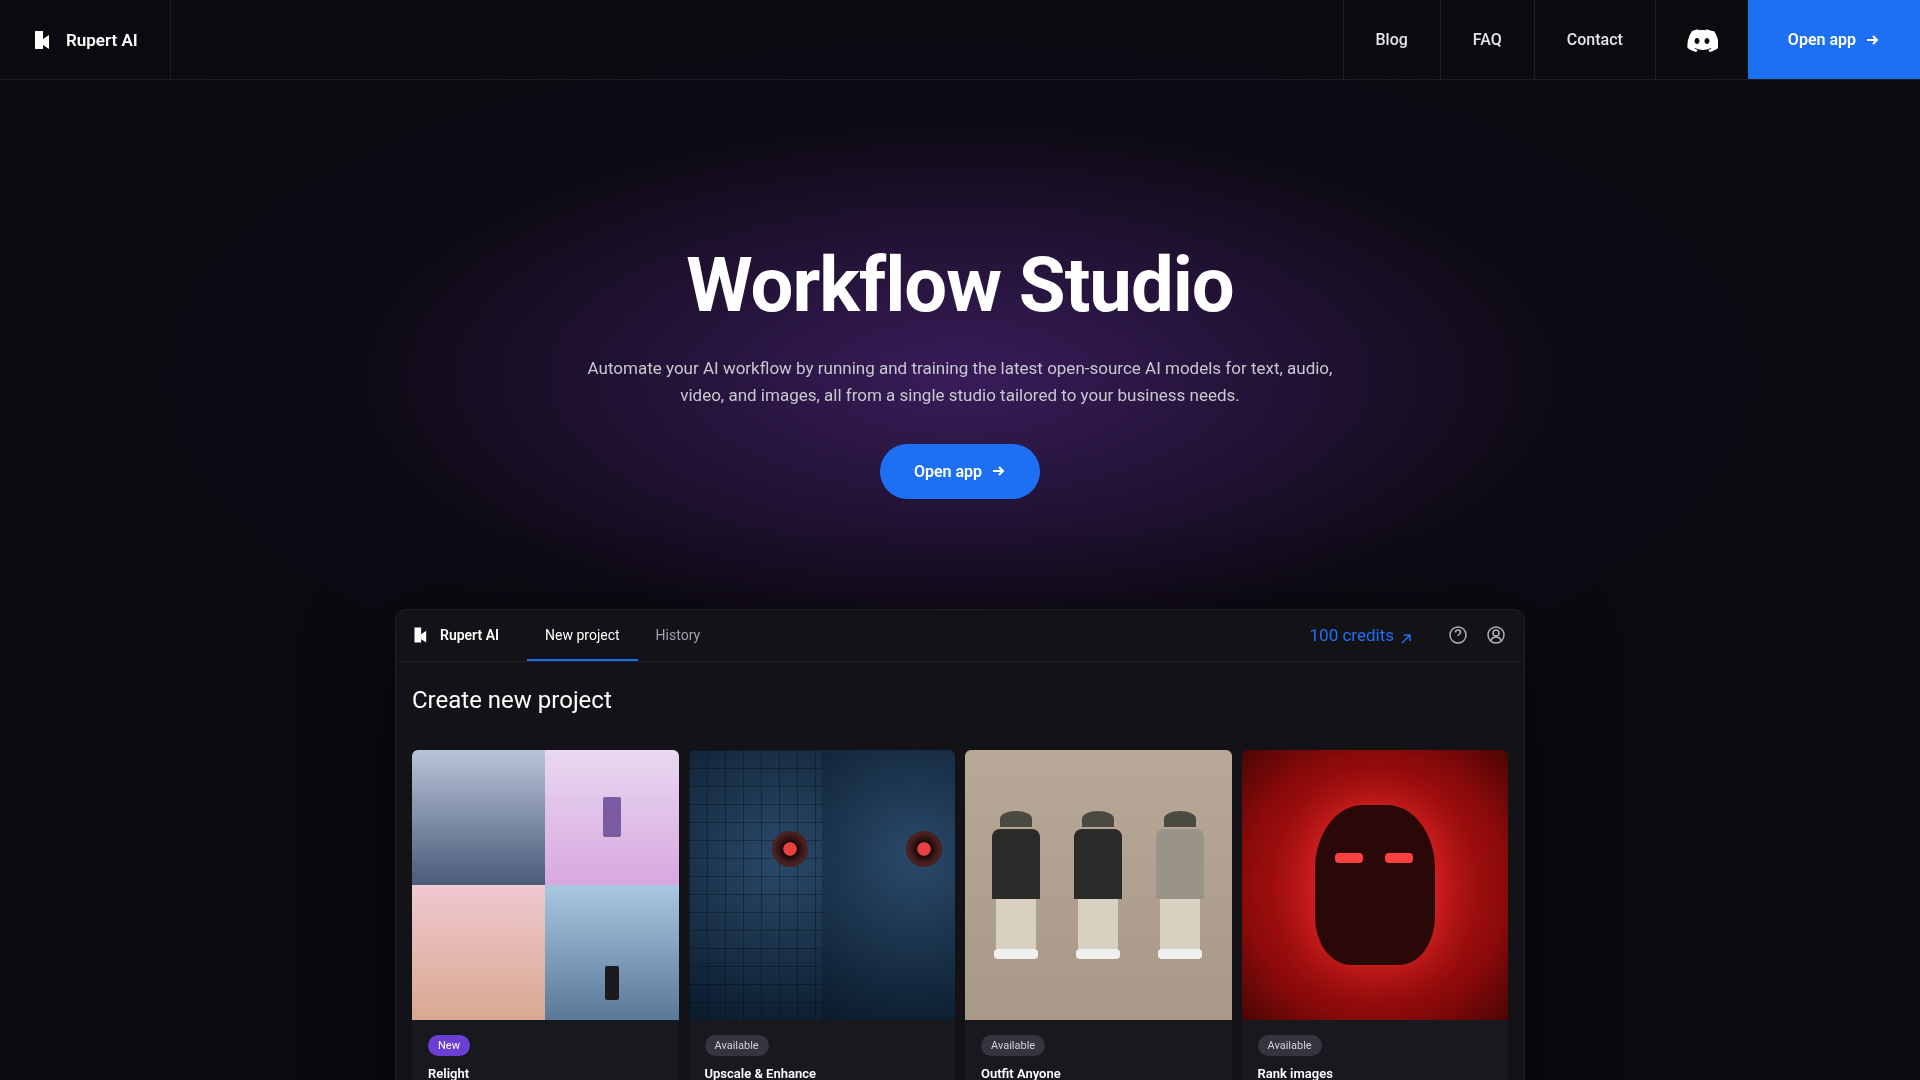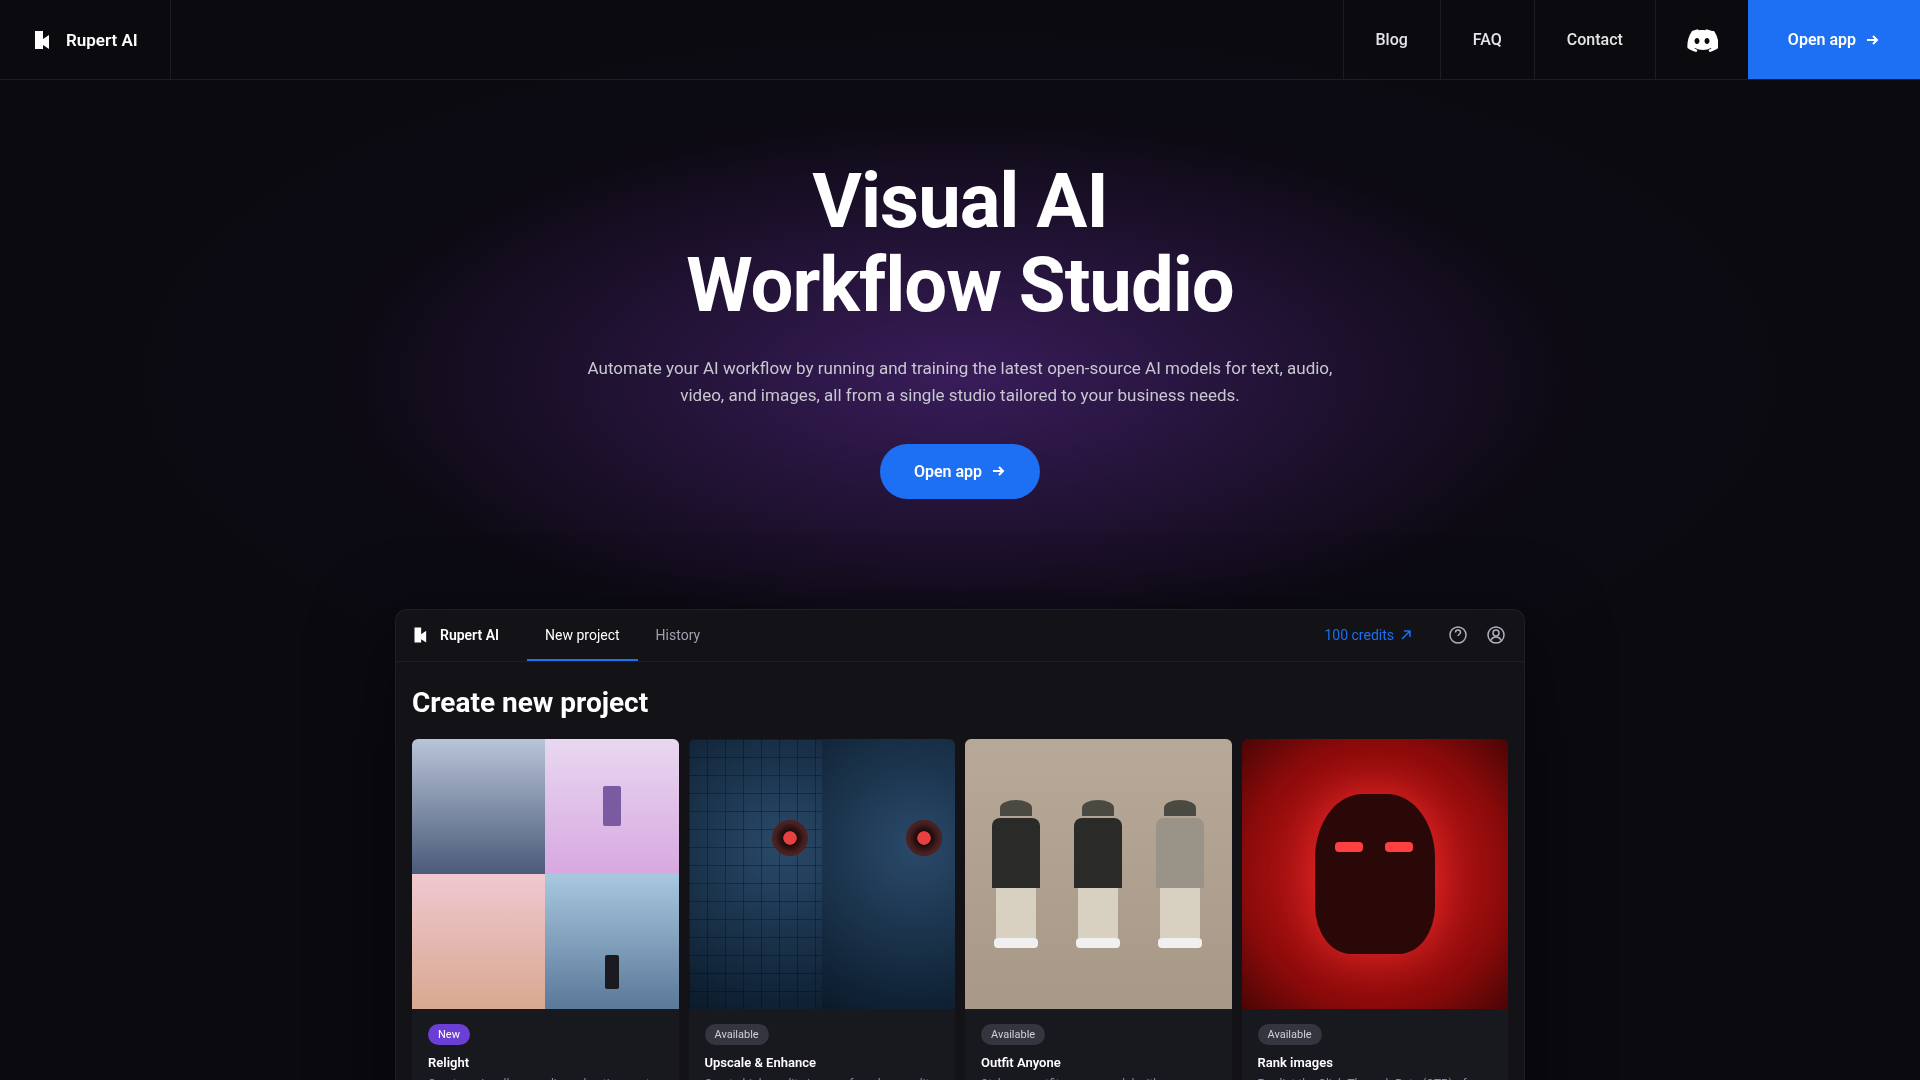--- a/index.html
+++ b/index.html
@@ -165,45 +165,45 @@
     position: absolute;
     bottom: 0;
     left: 0;
     right: 0;
     height: 2px;
     background: #1d6ff3;
   }
   .app-header-spacer { flex: 1; }
   .credits {
     color: #1d6ff3;
-    font-size: 14px;
-    display: flex;
-    align-items: center;
+    font-size: 17px;
+    display: flex;
+    align-items: flex-end;
     gap: 6px;
     margin-right: 20px;
     cursor: pointer;
   }
   .app-icon-btn {
     width: 24px;
     height: 24px;
     margin-left: 14px;
     display: flex;
     align-items: center;
     justify-content: center;
     cursor: pointer;
     color: #b0b0bc;
   }
   
   .app-body {
     padding: 24px 16px 0;
   }
   .app-title {
-    font-size: 28px;
-    font-weight: 700;
-    margin-bottom: 20px;
+    font-size: 24px;
+    font-weight: 400;
+    margin-bottom: 36px;
   }
   .cards {
     display: grid;
     grid-template-columns: repeat(4, 1fr);
     gap: 10px;
   }
   .card {
     background: #18181f;
     border-radius: 6px;
     overflow: hidden;
@@ -322,21 +322,21 @@
   <a class="open-app-btn">
     <span>Open app</span>
     <svg width="16" height="16" viewBox="0 0 16 16" fill="none" stroke="#fff" stroke-width="2">
         <path d="M3 8h10M9 4l4 4-4 4"></path>
       </svg>
   </a>
 </header>
 
 <section class="hero">
   <h1>
-    <span>Visual AI</span><br>
+    <br>
     <span>Workflow Studio</span>
   </h1>
   <p>Automate your AI workflow by running and training the latest open-source AI models for text, audio, video, and images, all from a single studio tailored to your business needs.</p>
   <a class="hero-cta">
     <span>Open app</span>
     <svg width="16" height="16" viewBox="0 0 16 16" fill="none" stroke="#fff" stroke-width="2">
         <path d="M3 8h10M9 4l4 4-4 4"></path>
       </svg>
   </a>
 </section>

